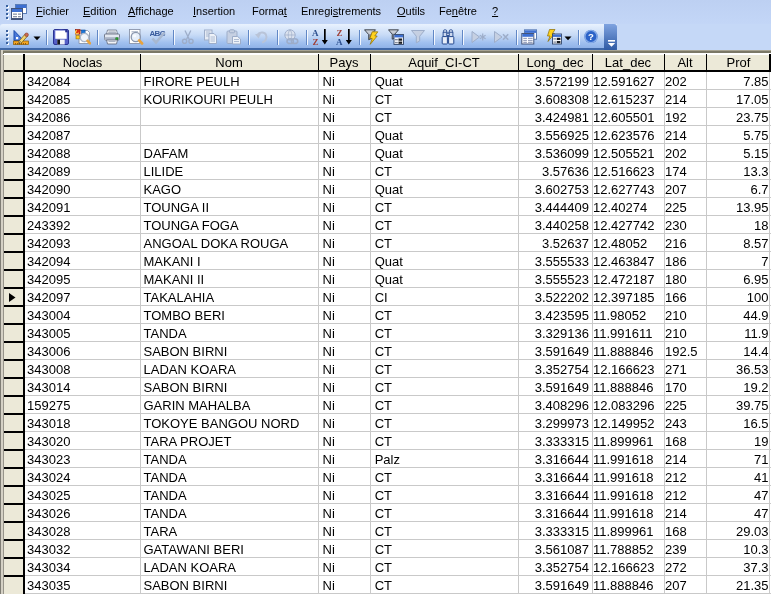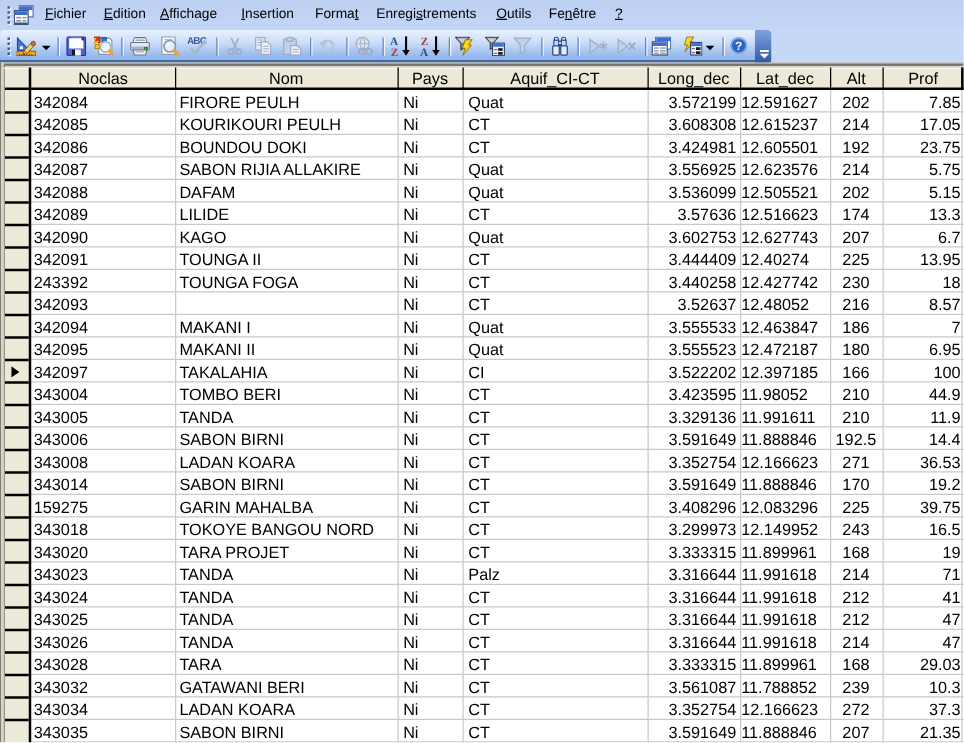--- a/index.html
+++ b/index.html
@@ -27,21 +27,21 @@
 .hc{position:absolute;top:55px;height:15px;font-size:13px;line-height:16.5px;text-align:center;color:#000}
 .gvb{position:absolute;top:54px;width:1px;height:18px;background:#000}
 .gv{position:absolute;top:72px;width:1px;height:522px;background:#c9c9c9}
 .gh{position:absolute;left:25px;width:746px;height:1px;background:#c9c9c9}
 .sh{position:absolute;left:4px;width:19px;height:2px;background:#000}
 .row{position:absolute;left:0;width:771px;height:18px;font-size:13px;line-height:19.5px;color:#000;white-space:pre}
 .row span{position:absolute;top:0;height:18px}
 .ca{left:27px}.cb{left:143.5px}.cc{left:322.5px}.cd{left:374.7px}
 .ce{left:519px;width:70px;text-align:right}
 .cf{left:593px;width:68px;text-align:left}
-.cg{left:665px;width:39.5px;text-align:center}
+.cg{left:665px;width:39.5px;text-align:left}
 .ch{left:707px;width:61.5px;text-align:right}
 </style></head><body>
 <div id="menubar" class="abs"></div>
 <div id="tbdock" class="abs"></div>
 <div id="toolbar" class="abs"></div>
 <div id="endcap" class="abs"></div>
 
 <div class="hdl" style="left:6px;top:5px"></div>
 <div class="hdl" style="left:6px;top:9px"></div>
 <div class="hdl" style="left:6px;top:13px"></div>
@@ -252,28 +252,28 @@
 <div class="hc" style="left:25px;width:115px">Noclas</div>
 <div class="hc" style="left:140px;width:178px">Nom</div>
 <div class="hc" style="left:318px;width:52px">Pays</div>
 <div class="hc" style="left:370px;width:148px">Aquif_CI-CT</div>
 <div class="hc" style="left:518px;width:74px">Long_dec</div>
 <div class="hc" style="left:592px;width:72px">Lat_dec</div>
 <div class="hc" style="left:664px;width:42px">Alt</div>
 <div class="hc" style="left:706px;width:65px">Prof</div>
 <div class="row" style="top:72px"><span class="ca">342084</span><span class="cb">FIRORE PEULH</span><span class="cc">Ni</span><span class="cd">Quat</span><span class="ce">3.572199</span><span class="cf">12.591627</span><span class="cg">202</span><span class="ch">7.85</span></div>
 <div class="row" style="top:90px"><span class="ca">342085</span><span class="cb">KOURIKOURI PEULH</span><span class="cc">Ni</span><span class="cd">CT</span><span class="ce">3.608308</span><span class="cf">12.615237</span><span class="cg">214</span><span class="ch">17.05</span></div>
-<div class="row" style="top:108px"><span class="ca">342086</span><span class="cb">BOUNDOU DOKI</span><span class="cc">Ni</span><span class="cd">CT</span><span class="ce">3.424981</span><span class="cf">12.605501</span><span class="cg">192</span><span class="ch">23.75</span></div>
-<div class="row" style="top:126px"><span class="ca">342087</span><span class="cb">SABON RIJIA ALLAKIRE</span><span class="cc">Ni</span><span class="cd">Quat</span><span class="ce">3.556925</span><span class="cf">12.623576</span><span class="cg">214</span><span class="ch">5.75</span></div>
+<div class="row" style="top:108px"><span class="ca">342086</span><span class="cc">Ni</span><span class="cd">CT</span><span class="ce">3.424981</span><span class="cf">12.605501</span><span class="cg">192</span><span class="ch">23.75</span></div>
+<div class="row" style="top:126px"><span class="ca">342087</span><span class="cc">Ni</span><span class="cd">Quat</span><span class="ce">3.556925</span><span class="cf">12.623576</span><span class="cg">214</span><span class="ch">5.75</span></div>
 <div class="row" style="top:144px"><span class="ca">342088</span><span class="cb">DAFAM</span><span class="cc">Ni</span><span class="cd">Quat</span><span class="ce">3.536099</span><span class="cf">12.505521</span><span class="cg">202</span><span class="ch">5.15</span></div>
 <div class="row" style="top:162px"><span class="ca">342089</span><span class="cb">LILIDE</span><span class="cc">Ni</span><span class="cd">CT</span><span class="ce">3.57636</span><span class="cf">12.516623</span><span class="cg">174</span><span class="ch">13.3</span></div>
 <div class="row" style="top:180px"><span class="ca">342090</span><span class="cb">KAGO</span><span class="cc">Ni</span><span class="cd">Quat</span><span class="ce">3.602753</span><span class="cf">12.627743</span><span class="cg">207</span><span class="ch">6.7</span></div>
 <div class="row" style="top:198px"><span class="ca">342091</span><span class="cb">TOUNGA II</span><span class="cc">Ni</span><span class="cd">CT</span><span class="ce">3.444409</span><span class="cf">12.40274</span><span class="cg">225</span><span class="ch">13.95</span></div>
 <div class="row" style="top:216px"><span class="ca">243392</span><span class="cb">TOUNGA FOGA</span><span class="cc">Ni</span><span class="cd">CT</span><span class="ce">3.440258</span><span class="cf">12.427742</span><span class="cg">230</span><span class="ch">18</span></div>
-<div class="row" style="top:234px"><span class="ca">342093</span><span class="cc">Ni</span><span class="cd">CT</span><span class="ce">3.52637</span><span class="cf">12.48052</span><span class="cg">216</span><span class="ch">8.57</span></div>
+<div class="row" style="top:234px"><span class="ca">342093</span><span class="cb">ANGOAL DOKA ROUGA</span><span class="cc">Ni</span><span class="cd">CT</span><span class="ce">3.52637</span><span class="cf">12.48052</span><span class="cg">216</span><span class="ch">8.57</span></div>
 <div class="row" style="top:252px"><span class="ca">342094</span><span class="cb">MAKANI I</span><span class="cc">Ni</span><span class="cd">Quat</span><span class="ce">3.555533</span><span class="cf">12.463847</span><span class="cg">186</span><span class="ch">7</span></div>
 <div class="row" style="top:270px"><span class="ca">342095</span><span class="cb">MAKANI II</span><span class="cc">Ni</span><span class="cd">Quat</span><span class="ce">3.555523</span><span class="cf">12.472187</span><span class="cg">180</span><span class="ch">6.95</span></div>
 <div class="row" style="top:288px"><span class="ca">342097</span><span class="cb">TAKALAHIA</span><span class="cc">Ni</span><span class="cd">CI</span><span class="ce">3.522202</span><span class="cf">12.397185</span><span class="cg">166</span><span class="ch">100</span></div>
 <div class="row" style="top:306px"><span class="ca">343004</span><span class="cb">TOMBO BERI</span><span class="cc">Ni</span><span class="cd">CT</span><span class="ce">3.423595</span><span class="cf">11.98052</span><span class="cg">210</span><span class="ch">44.9</span></div>
 <div class="row" style="top:324px"><span class="ca">343005</span><span class="cb">TANDA</span><span class="cc">Ni</span><span class="cd">CT</span><span class="ce">3.329136</span><span class="cf">11.991611</span><span class="cg">210</span><span class="ch">11.9</span></div>
 <div class="row" style="top:342px"><span class="ca">343006</span><span class="cb">SABON BIRNI</span><span class="cc">Ni</span><span class="cd">CT</span><span class="ce">3.591649</span><span class="cf">11.888846</span><span class="cg">192.5</span><span class="ch">14.4</span></div>
 <div class="row" style="top:360px"><span class="ca">343008</span><span class="cb">LADAN KOARA</span><span class="cc">Ni</span><span class="cd">CT</span><span class="ce">3.352754</span><span class="cf">12.166623</span><span class="cg">271</span><span class="ch">36.53</span></div>
 <div class="row" style="top:378px"><span class="ca">343014</span><span class="cb">SABON BIRNI</span><span class="cc">Ni</span><span class="cd">CT</span><span class="ce">3.591649</span><span class="cf">11.888846</span><span class="cg">170</span><span class="ch">19.2</span></div>
 <div class="row" style="top:396px"><span class="ca">159275</span><span class="cb">GARIN MAHALBA</span><span class="cc">Ni</span><span class="cd">CT</span><span class="ce">3.408296</span><span class="cf">12.083296</span><span class="cg">225</span><span class="ch">39.75</span></div>
 <div class="row" style="top:414px"><span class="ca">343018</span><span class="cb">TOKOYE BANGOU NORD</span><span class="cc">Ni</span><span class="cd">CT</span><span class="ce">3.299973</span><span class="cf">12.149952</span><span class="cg">243</span><span class="ch">16.5</span></div>

